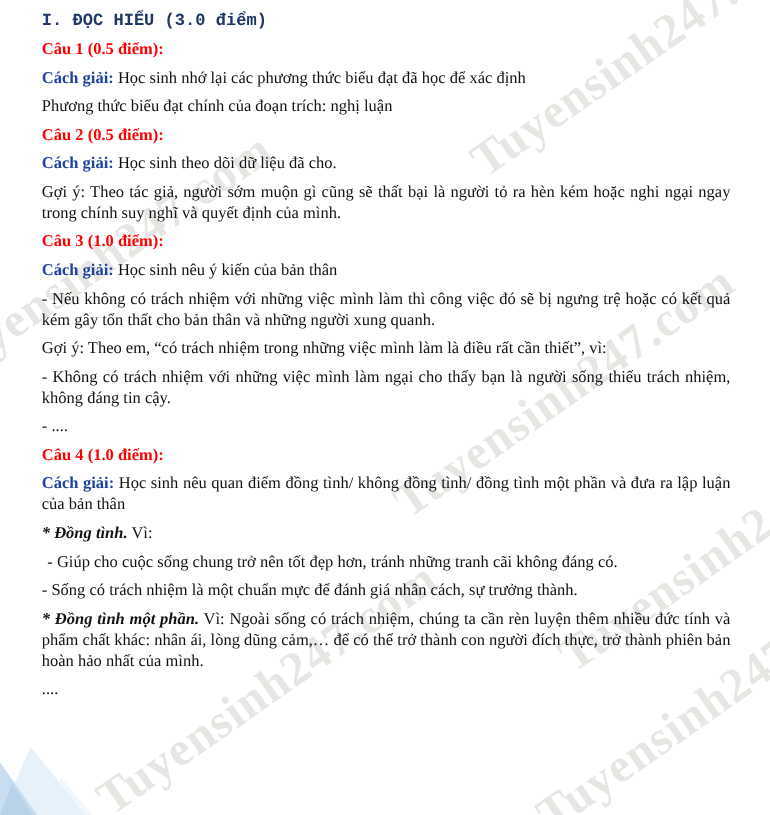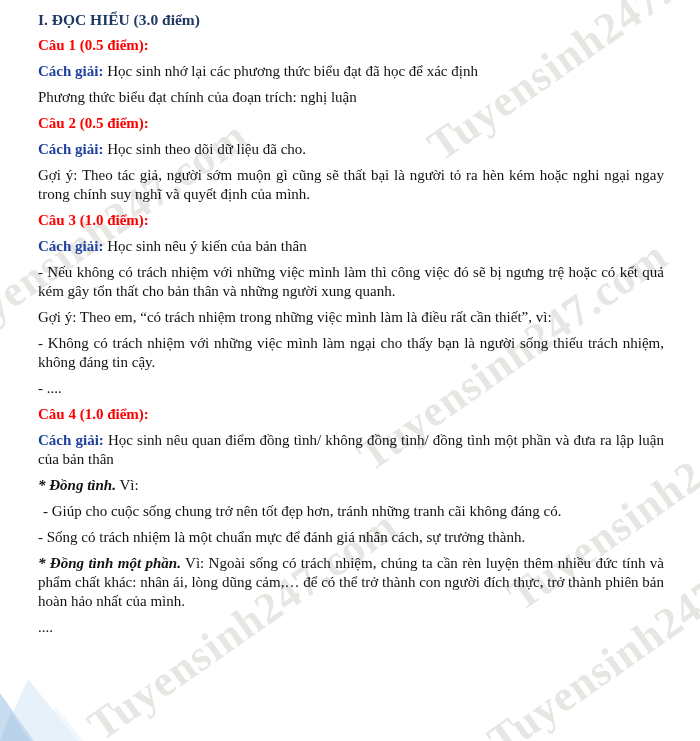--- a/index.html
+++ b/index.html
@@ -30,20 +30,21 @@
   .doc p,.doc h2,.doc h3{
     margin:0 0 7px 0;
     font-size:15px;
     line-height:19px;
     font-weight:normal;
   }
   h2.sec{
     color:var(--section-heading);
     font-weight:bold;
     font-size:15.5px;
+    font-family:Liberation Mono, monospace;
   }
   h3.q{
     color:var(--question-heading);
     font-weight:bold;
   }
   .para{ text-align:justify; }
   .lbl{
     font-weight:bold;
     color:var(--label-blue);
   }

